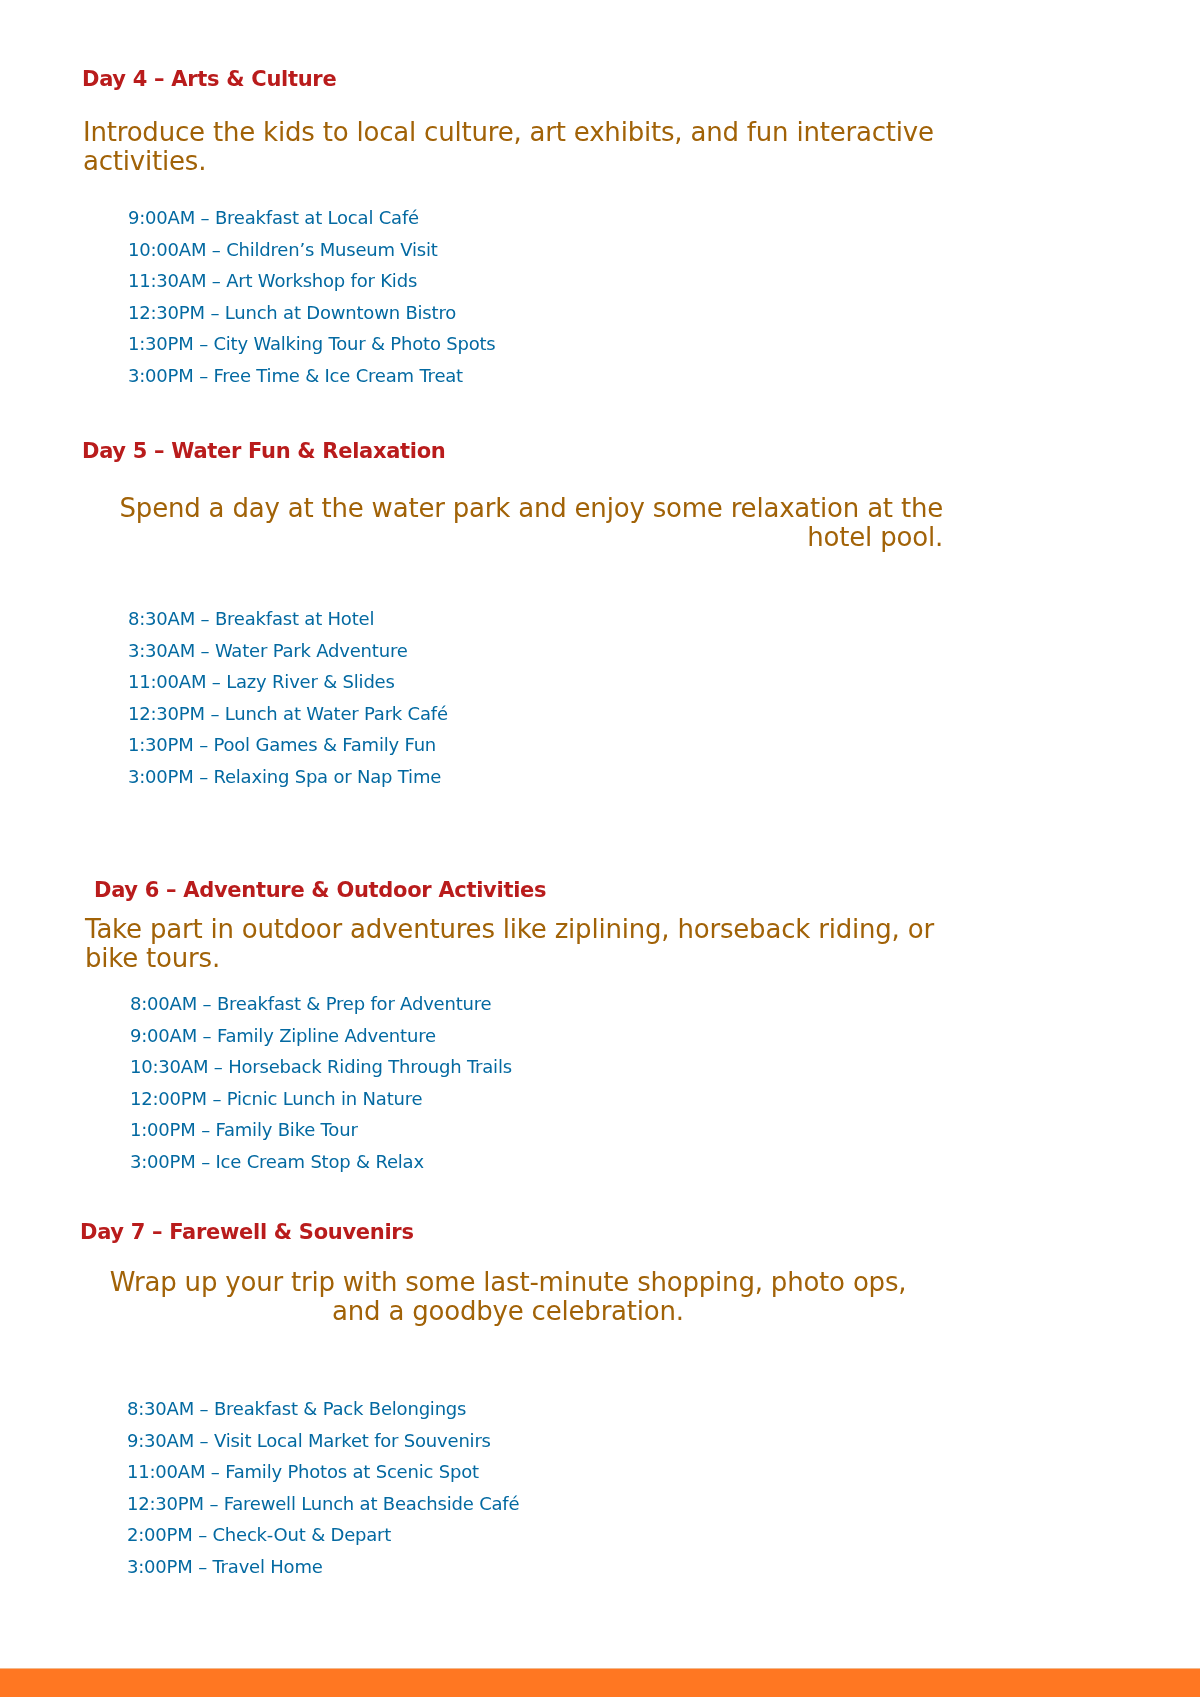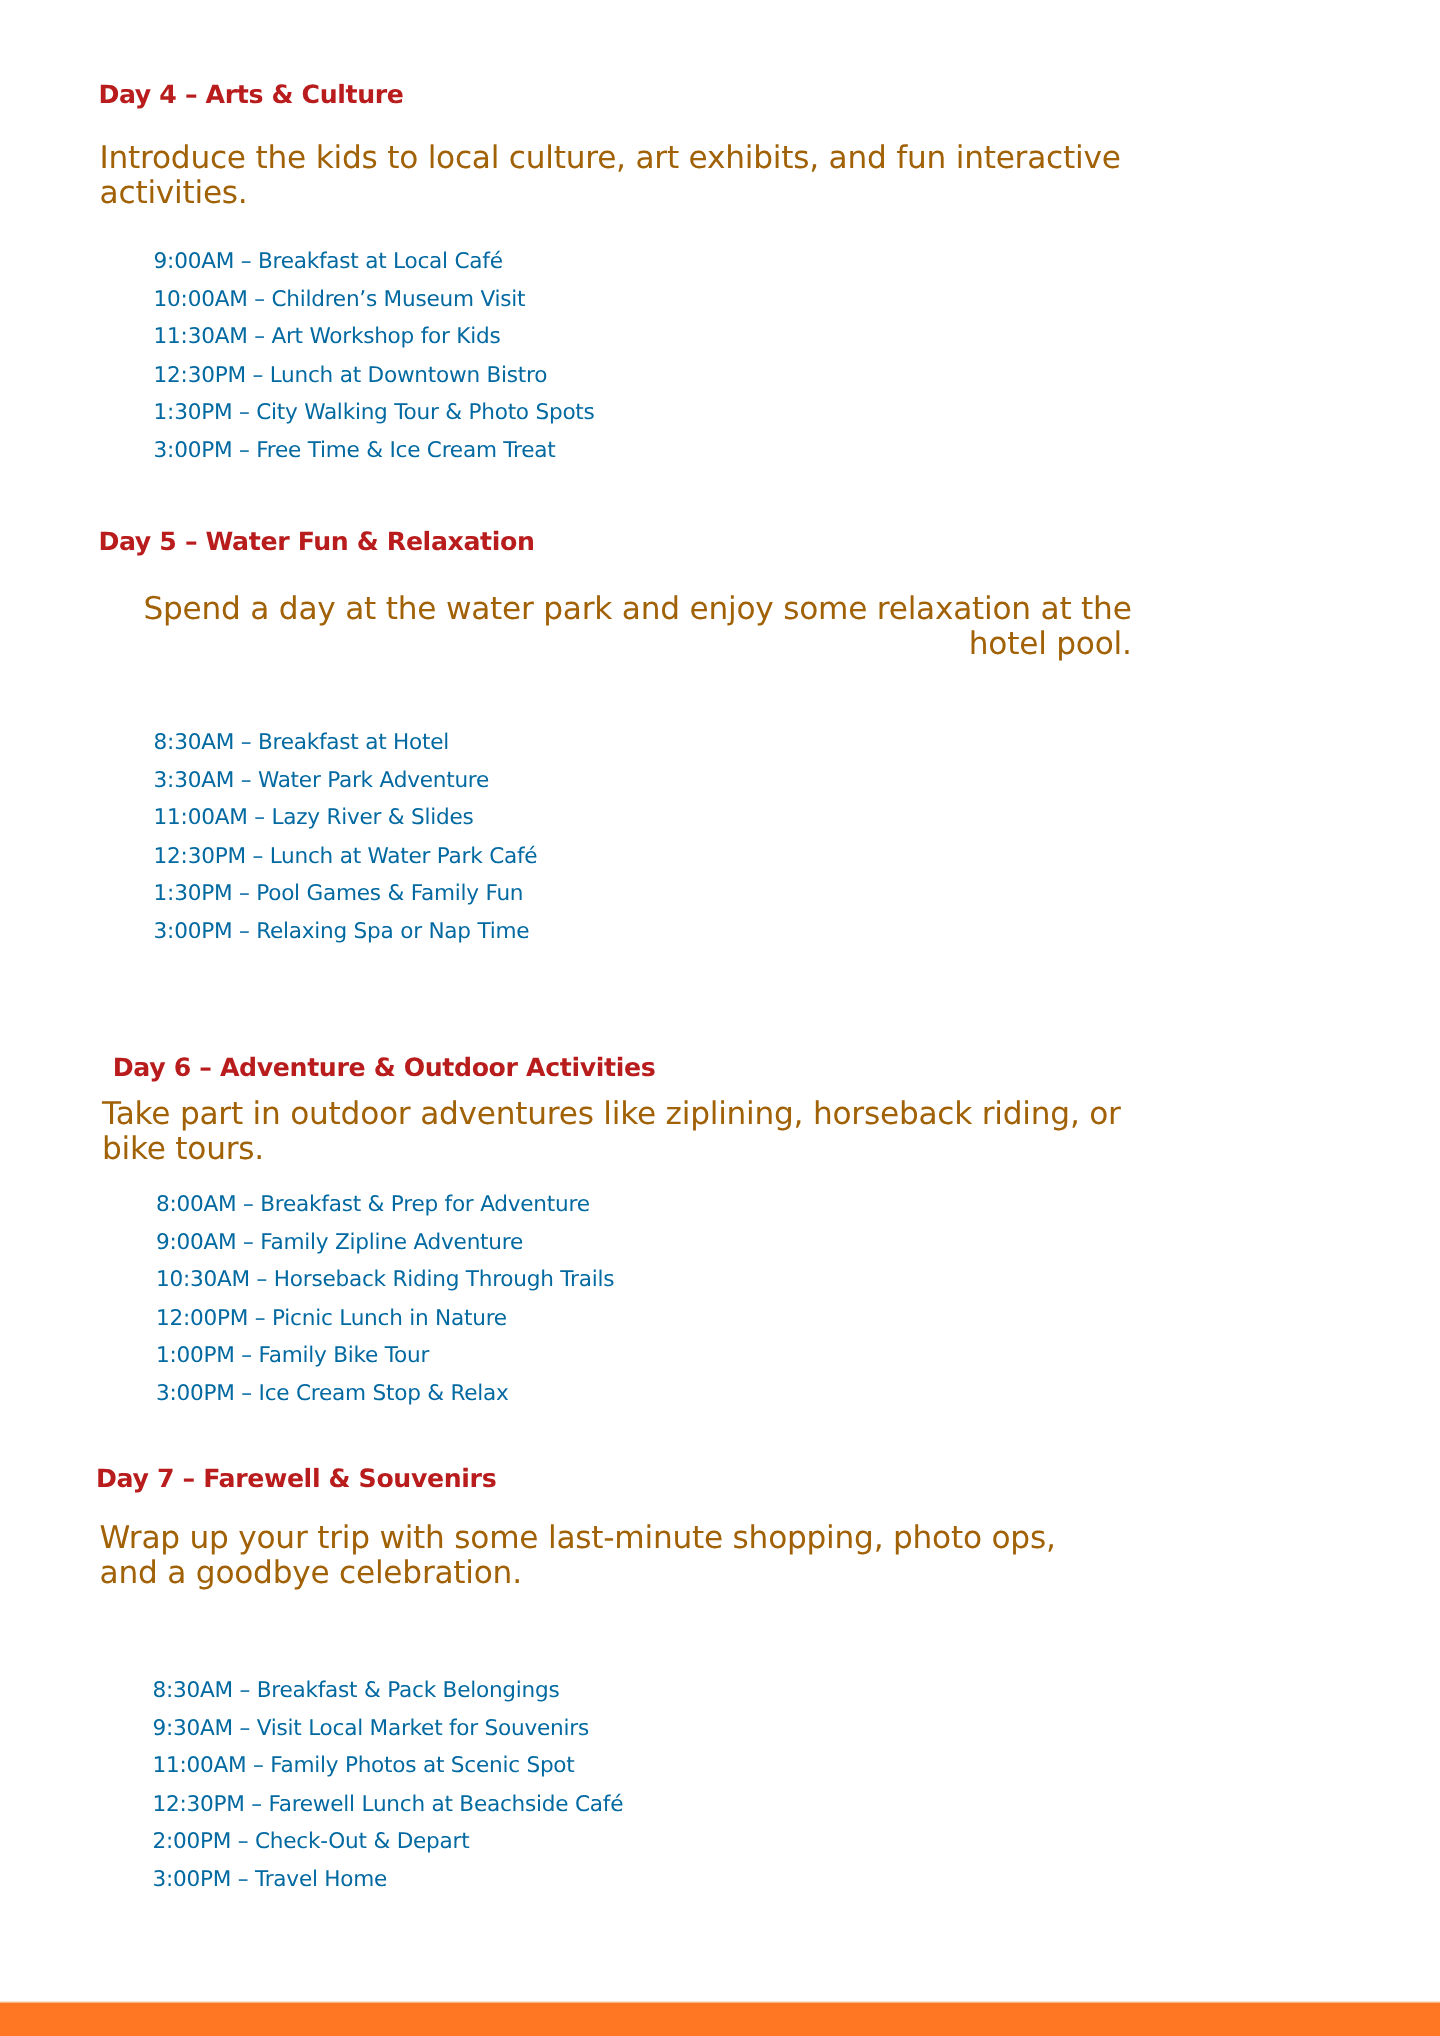--- a/index.html
+++ b/index.html
@@ -50,21 +50,21 @@
     <li>9:00AM – Family Zipline Adventure</li>
     <li>10:30AM – Horseback Riding Through Trails</li>
     <li>12:00PM – Picnic Lunch in Nature</li>
     <li>1:00PM – Family Bike Tour</li>
     <li>3:00PM – Ice Cream Stop &amp; Relax</li>
   </ul>
 </section>
 
 <section class="day" style="top:0;">
   <h2 class="title" style="left:80px; top:1220px; margin:0;">Day 7 – Farewell &amp; Souvenirs</h2>
-  <p class="desc" style="left:83px; top:1268px; margin:0; width:850px;">Wrap up your trip with some last-minute shopping, photo ops, and a goodbye celebration.</p>
+  <p class="desc" style="left:83px; top:1268px; margin:0; width:850px;text-align:center;">Wrap up your trip with some last-minute shopping, photo ops, and a goodbye celebration.</p>
   <ul class="sched" style="left:127px; top:1353px;margin-top:40px;">
     <li>8:30AM – Breakfast &amp; Pack Belongings</li>
     <li>9:30AM – Visit Local Market for Souvenirs</li>
     <li>11:00AM – Family Photos at Scenic Spot</li>
     <li>12:30PM – Farewell Lunch at Beachside Café</li>
     <li>2:00PM – Check-Out &amp; Depart</li>
     <li>3:00PM – Travel Home</li>
   </ul>
 </section>
 

